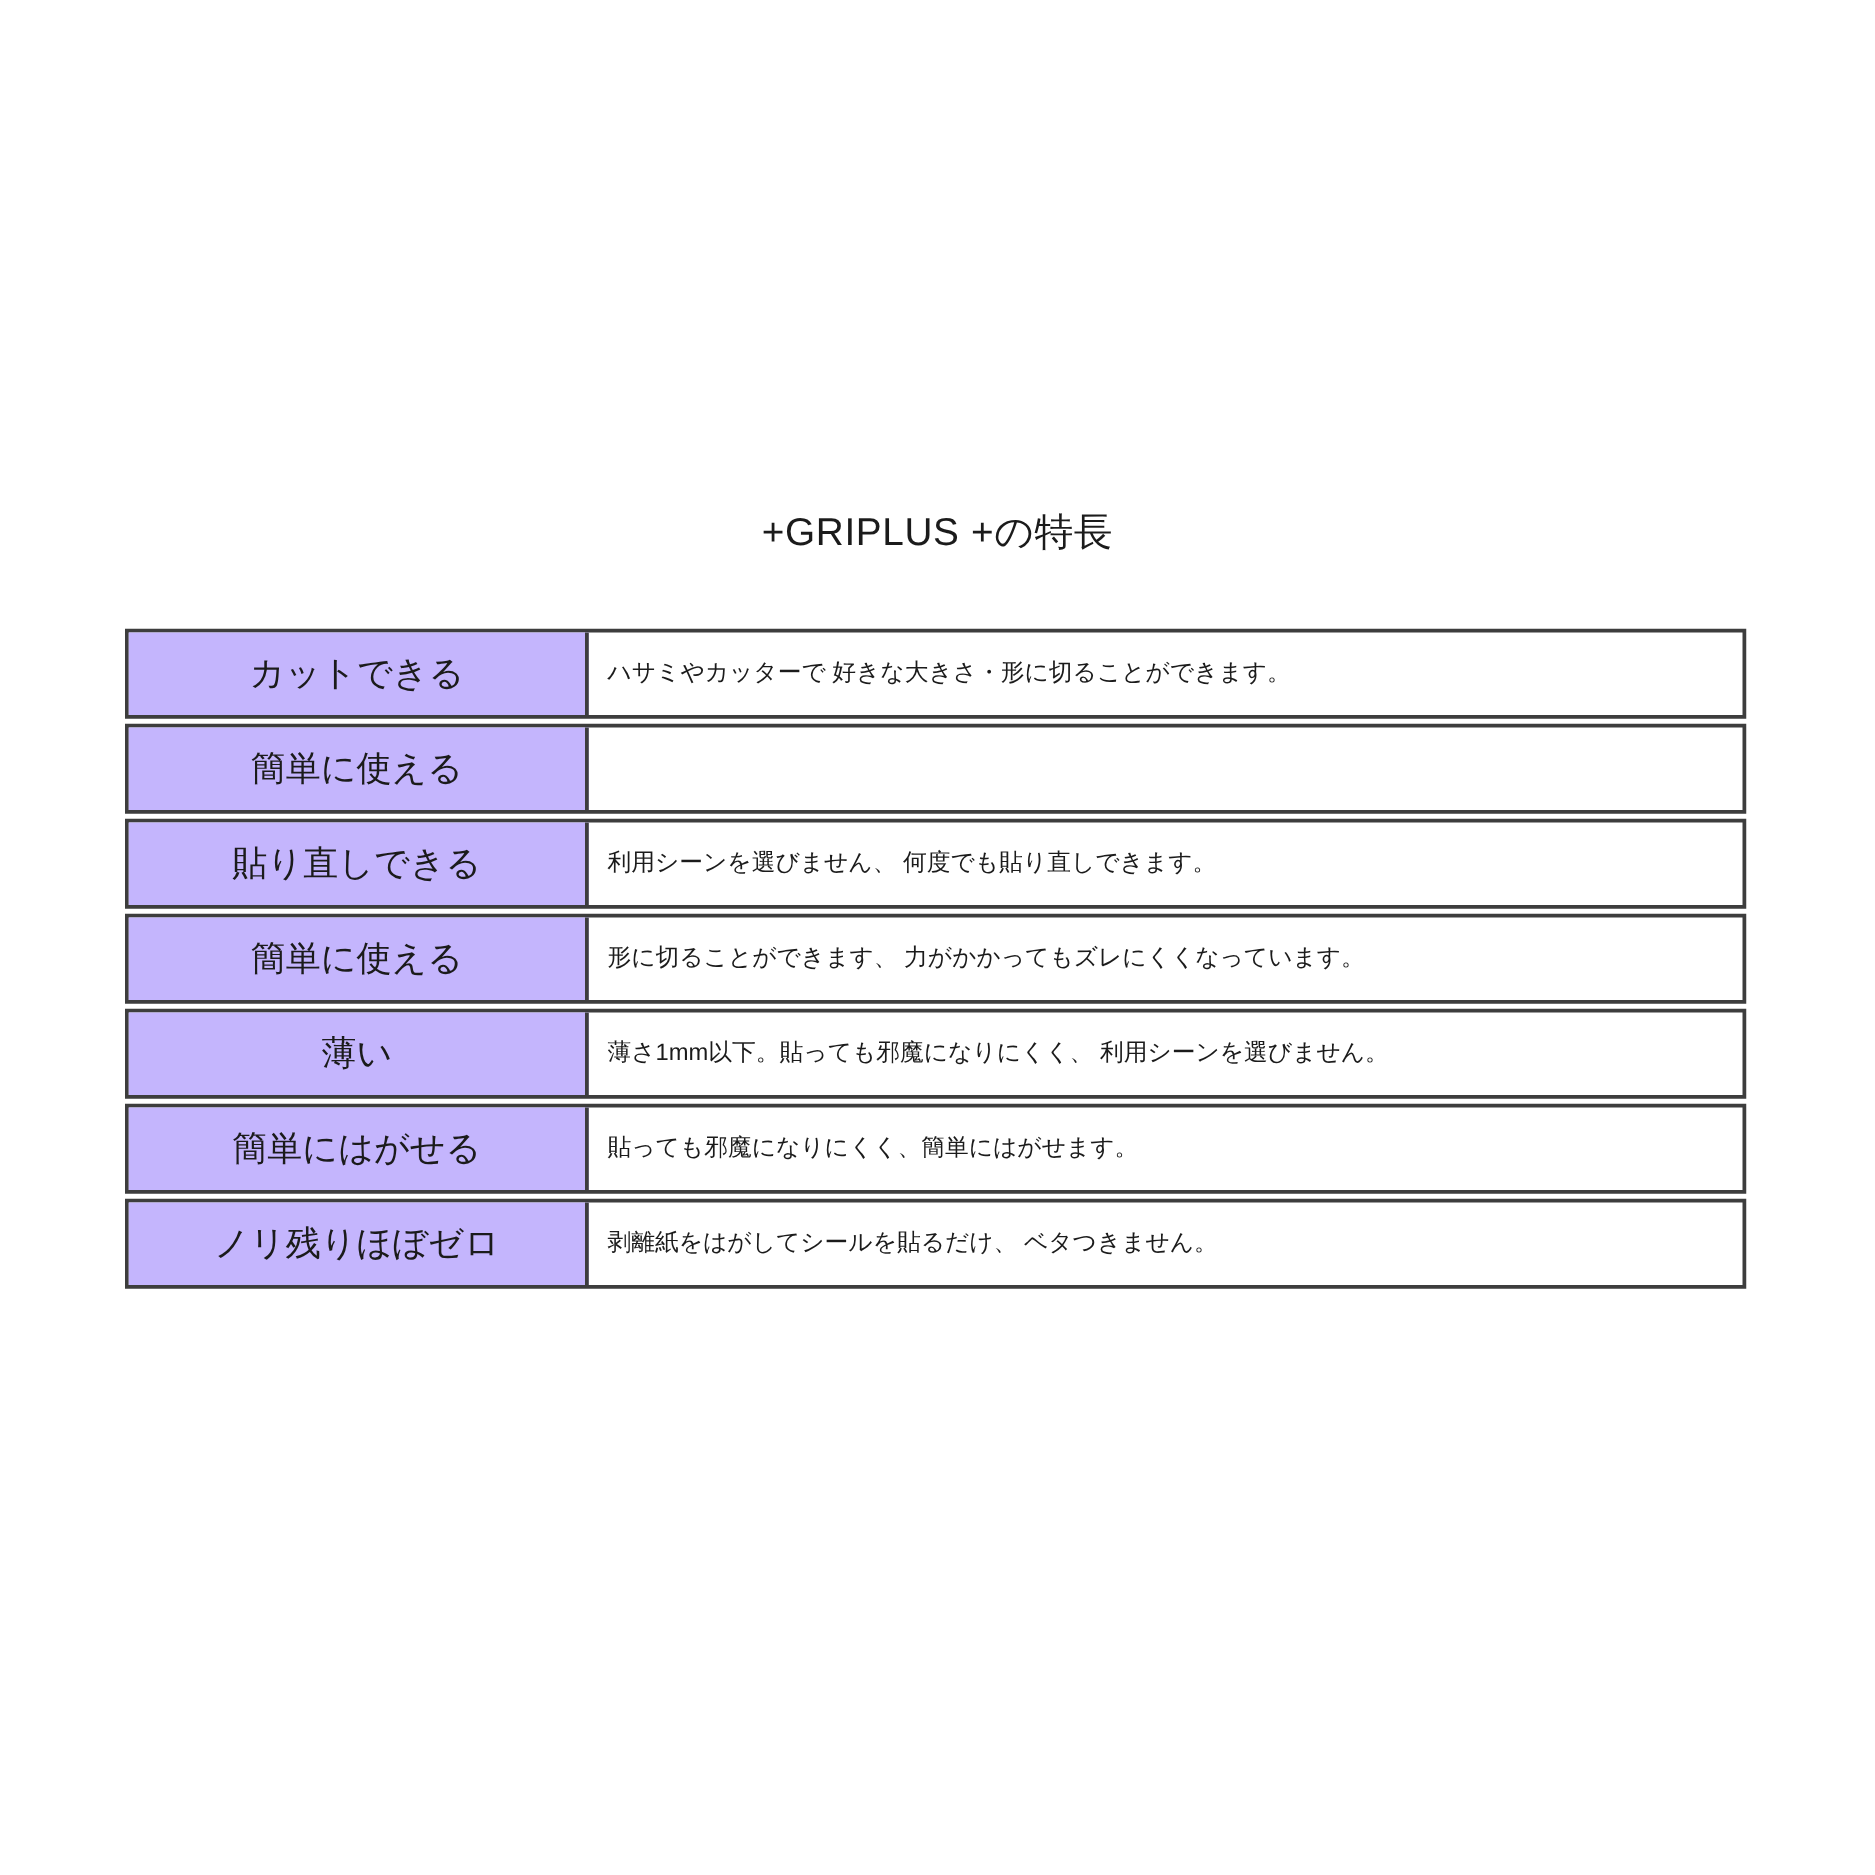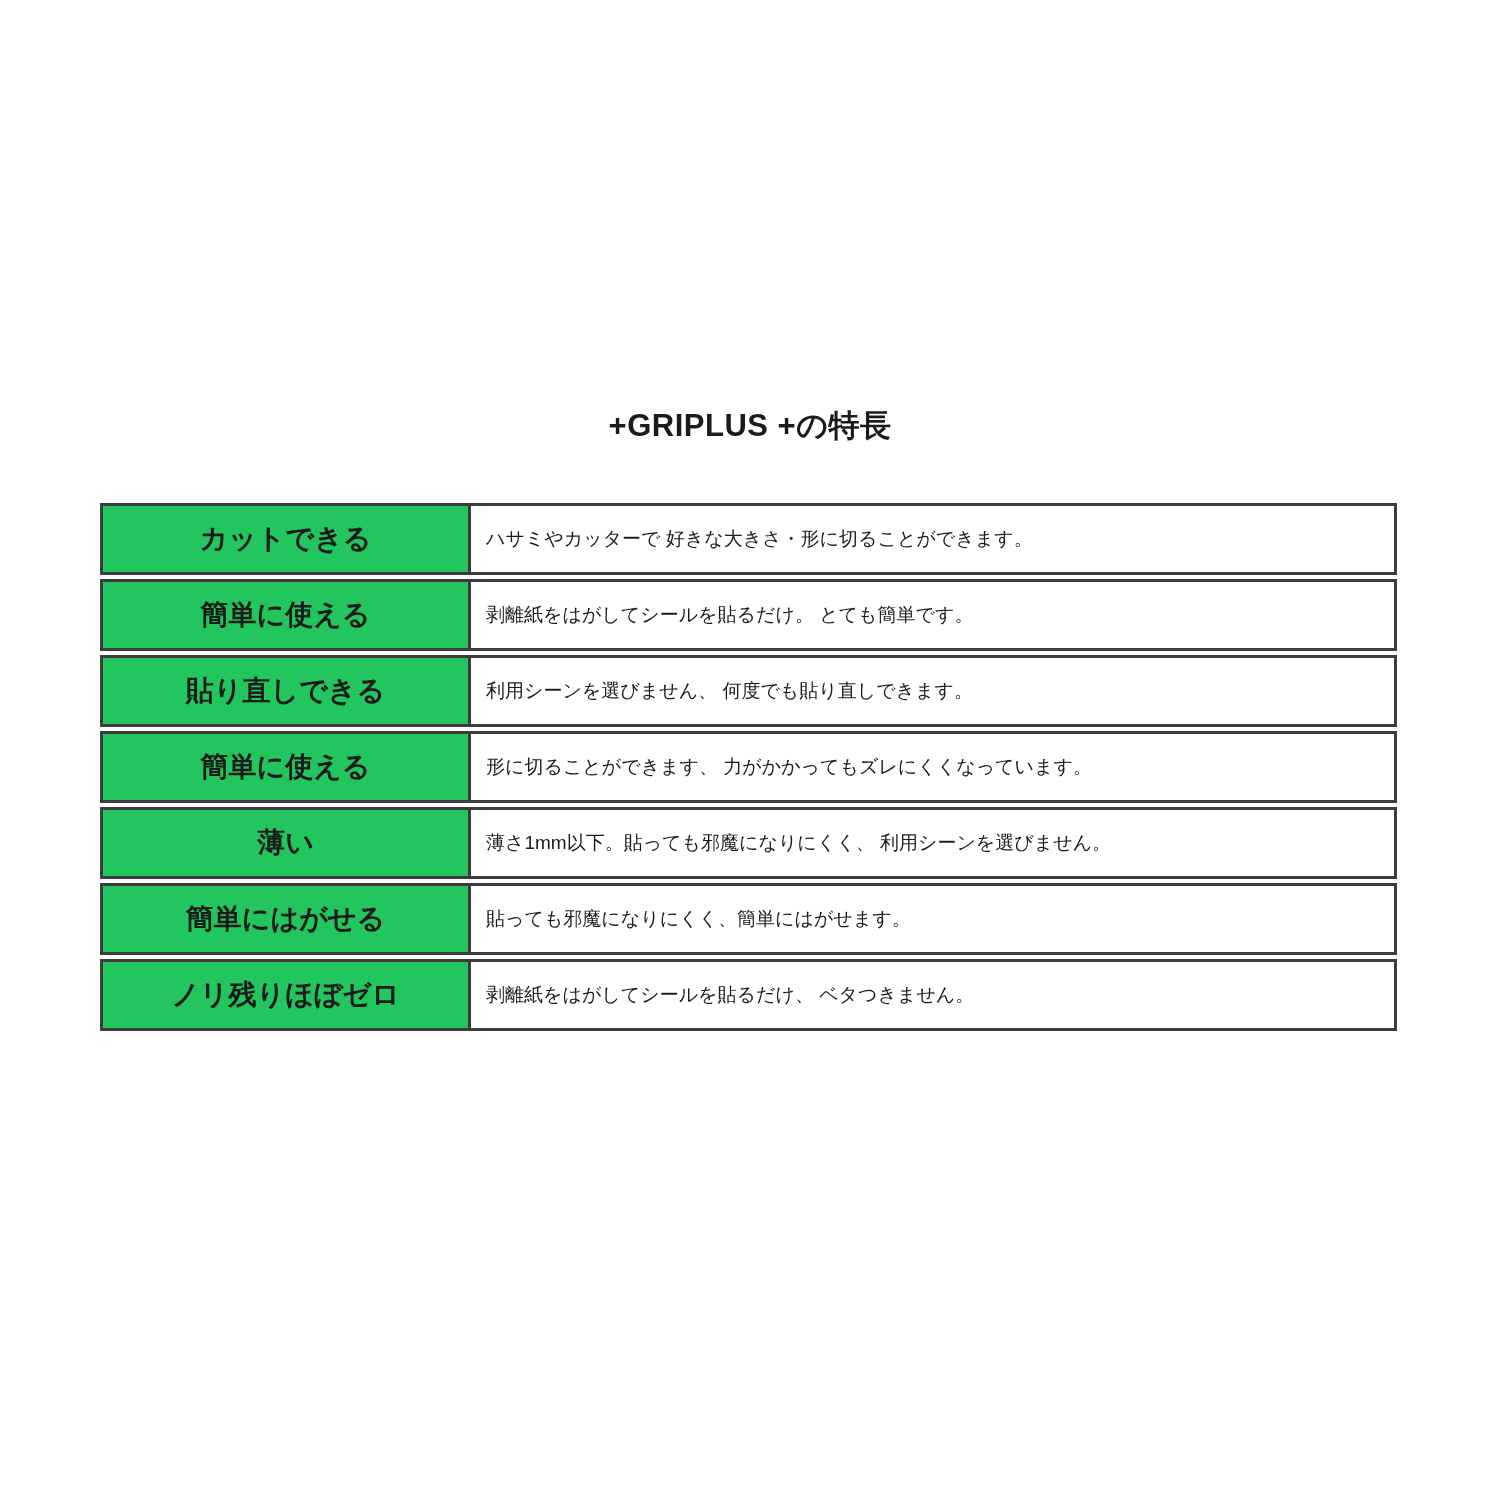--- a/index.html
+++ b/index.html
@@ -15,48 +15,48 @@
     color: #1b1b1b;
   }
   .page-title {
     position: absolute;
     top: 405px;
     left: 0;
     width: 100%;
     margin: 0;
     text-align: center;
     font-size: 31px;
-    font-weight: bold;
+    font-weight: normal;
     letter-spacing: 0.5px;
     color: #1b1b1b;
   }
   .feature-table {
     position: absolute;
     top: 503px;
     left: 100px;
     width: 1297px;
   }
   .feature-row {
     display: flex;
     align-items: stretch;
     border: 3px solid #3d3d3d;
     background: #ffffff;
     margin-bottom: 4px;
     box-sizing: border-box;
   }
   .label-cell {
     flex: 0 0 368px;
     box-sizing: border-box;
-    background: #22c55e;
+    background: #c4b5fd;
     border-right: 3px solid #3d3d3d;
     display: flex;
     align-items: center;
     justify-content: center;
     text-align: center;
-    font-weight: bold;
+    font-weight: normal;
     font-size: 28px;
     min-height: 66px;
     padding: 6px 10px;
     line-height: 1.4;
   }
   .desc-cell {
     flex: 1 1 auto;
     box-sizing: border-box;
     display: flex;
     align-items: center;
@@ -72,21 +72,20 @@
 <h1 class="page-title">+GRIPLUS +の特長</h1>
 
 <div class="feature-table" id="feature-table">
   <div class="feature-row">
     <div class="label-cell">カットできる</div>
     <div class="desc-cell">ハサミやカッターで 好きな大きさ・形に切ることができます。</div>
   </div>
 
   <div class="feature-row">
     <div class="label-cell">簡単に使える</div>
-    <div class="desc-cell">剥離紙をはがしてシールを貼るだけ。 とても簡単です。</div>
   </div>
 
   <div class="feature-row">
     <div class="label-cell">貼り直しできる</div>
     <div class="desc-cell">利用シーンを選びません、 何度でも貼り直しできます。</div>
   </div>
 
   <div class="feature-row">
     <div class="label-cell">簡単に使える</div>
     <div class="desc-cell">形に切ることができます、 力がかかってもズレにくくなっています。</div>

